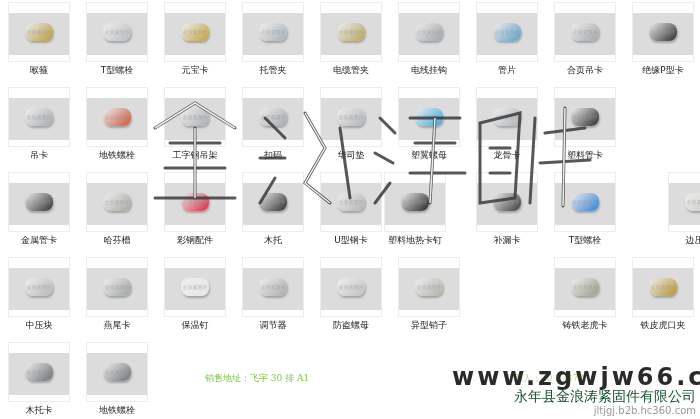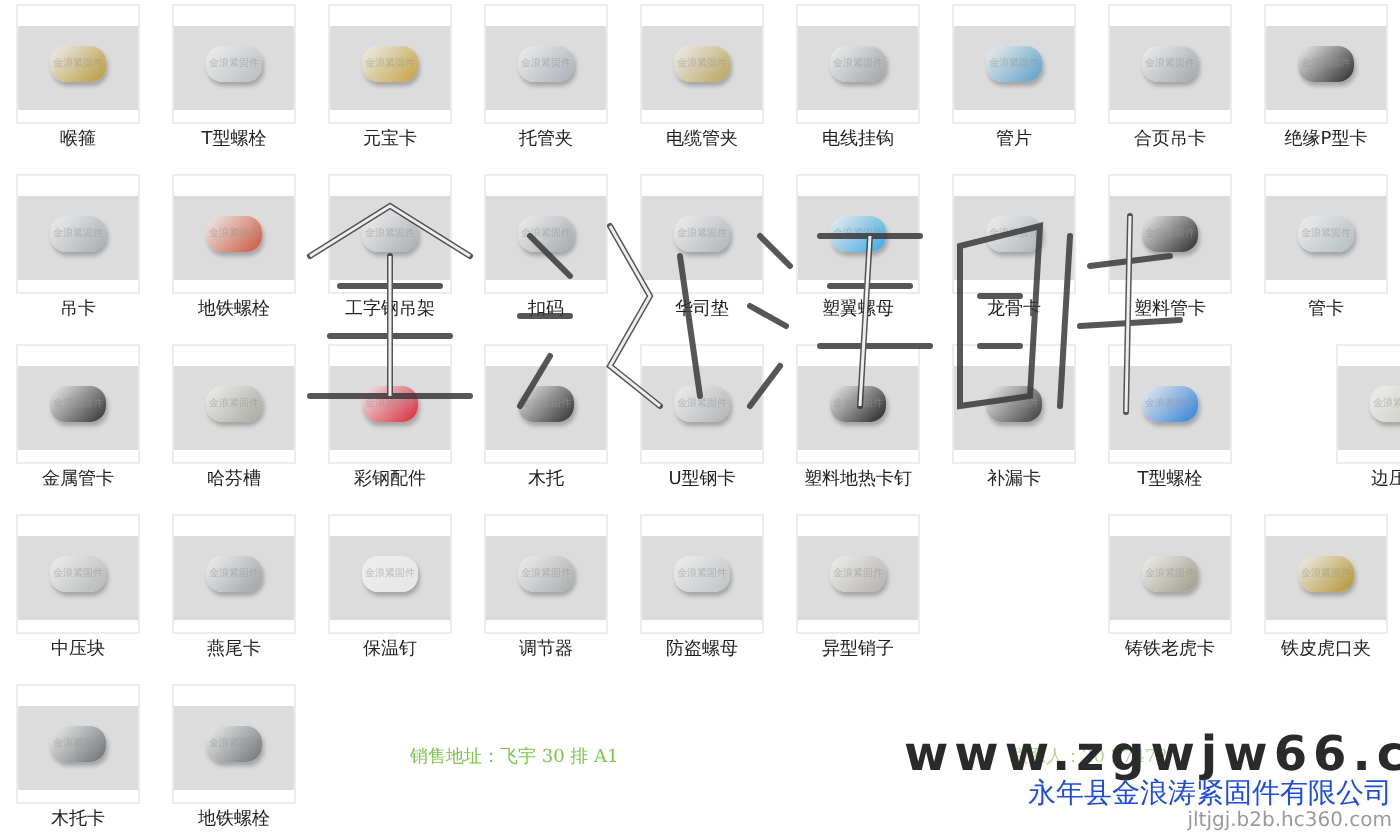--- a/index.html
+++ b/index.html
@@ -49,21 +49,21 @@
     font-size: 9px; color: #7cc44a; white-space: nowrap; opacity: 0.6;
   }
   .wm-url {
     position: absolute; left: 452px; top: 363px;
     font-family: "DejaVu Sans", sans-serif; font-weight: bold;
     font-size: 24px; letter-spacing: 3px; color: #2a2a2a; white-space: nowrap;
   }
   .wm-company {
     position: absolute; right: 4px; top: 388px;
     font-family: "DejaVu Sans", sans-serif;
-    font-size: 14px; color: #1d4ed8; white-space: nowrap;
+    font-size: 14px; color: #14532d; white-space: nowrap;
   }
   .wm-domain {
     position: absolute; right: 4px; top: 404px;
     font-family: "DejaVu Sans", sans-serif;
     font-size: 10px; color: #9a9a9a; white-space: nowrap; line-height: 14px;
   }
   .big-wm {
     position: absolute; left: 135px; top: 88px; width: 460px; height: 130px;
     pointer-events: none;
   }
@@ -201,28 +201,20 @@
       <div class="label">龙骨卡</div>
     </div>
     <div class="card" style="left: 554px; top: 87px;">
       <div class="thumb">
         <div class="bg"></div>
         <div class="obj" style="background: linear-gradient(135deg, rgb(238, 238, 238), rgb(42, 42, 42));"></div>
         <div class="wm">金浪紧固件</div>
       </div>
       <div class="label">塑料管卡</div>
     </div>
-    <div class="card" style="left: 632px; top: 87px;">
-      <div class="thumb">
-        <div class="bg"></div>
-        <div class="obj" style="background: linear-gradient(135deg, rgb(238, 238, 238), rgb(180, 187, 192));"></div>
-        <div class="wm">金浪紧固件</div>
-      </div>
-      <div class="label">管卡</div>
-    </div>
     <div class="card" style="left: 8px; top: 172px;">
       <div class="thumb">
         <div class="bg"></div>
         <div class="obj" style="background: linear-gradient(135deg, rgb(238, 238, 238), rgb(48, 48, 48));"></div>
         <div class="wm">金浪紧固件</div>
       </div>
       <div class="label">金属管卡</div>
     </div>
     <div class="card" style="left: 86px; top: 172px;">
       <div class="thumb">
@@ -249,21 +241,21 @@
       <div class="label">木托</div>
     </div>
     <div class="card" style="left: 320px; top: 172px;">
       <div class="thumb">
         <div class="bg"></div>
         <div class="obj" style="background: linear-gradient(135deg, rgb(238, 238, 238), rgb(176, 179, 181));"></div>
         <div class="wm">金浪紧固件</div>
       </div>
       <div class="label">U型钢卡</div>
     </div>
-    <div class="card" style="left: 398px; top: 172px;">
+    <div class="card" style="left: 384px; top: 172px;">
       <div class="thumb">
         <div class="bg"></div>
         <div class="obj" style="background: linear-gradient(135deg, rgb(238, 238, 238), rgb(34, 34, 34));"></div>
         <div class="wm">金浪紧固件</div>
       </div>
       <div class="label">塑料地热卡钉</div>
     </div>
     <div class="card" style="left: 476px; top: 172px;">
       <div class="thumb">
         <div class="bg"></div>

